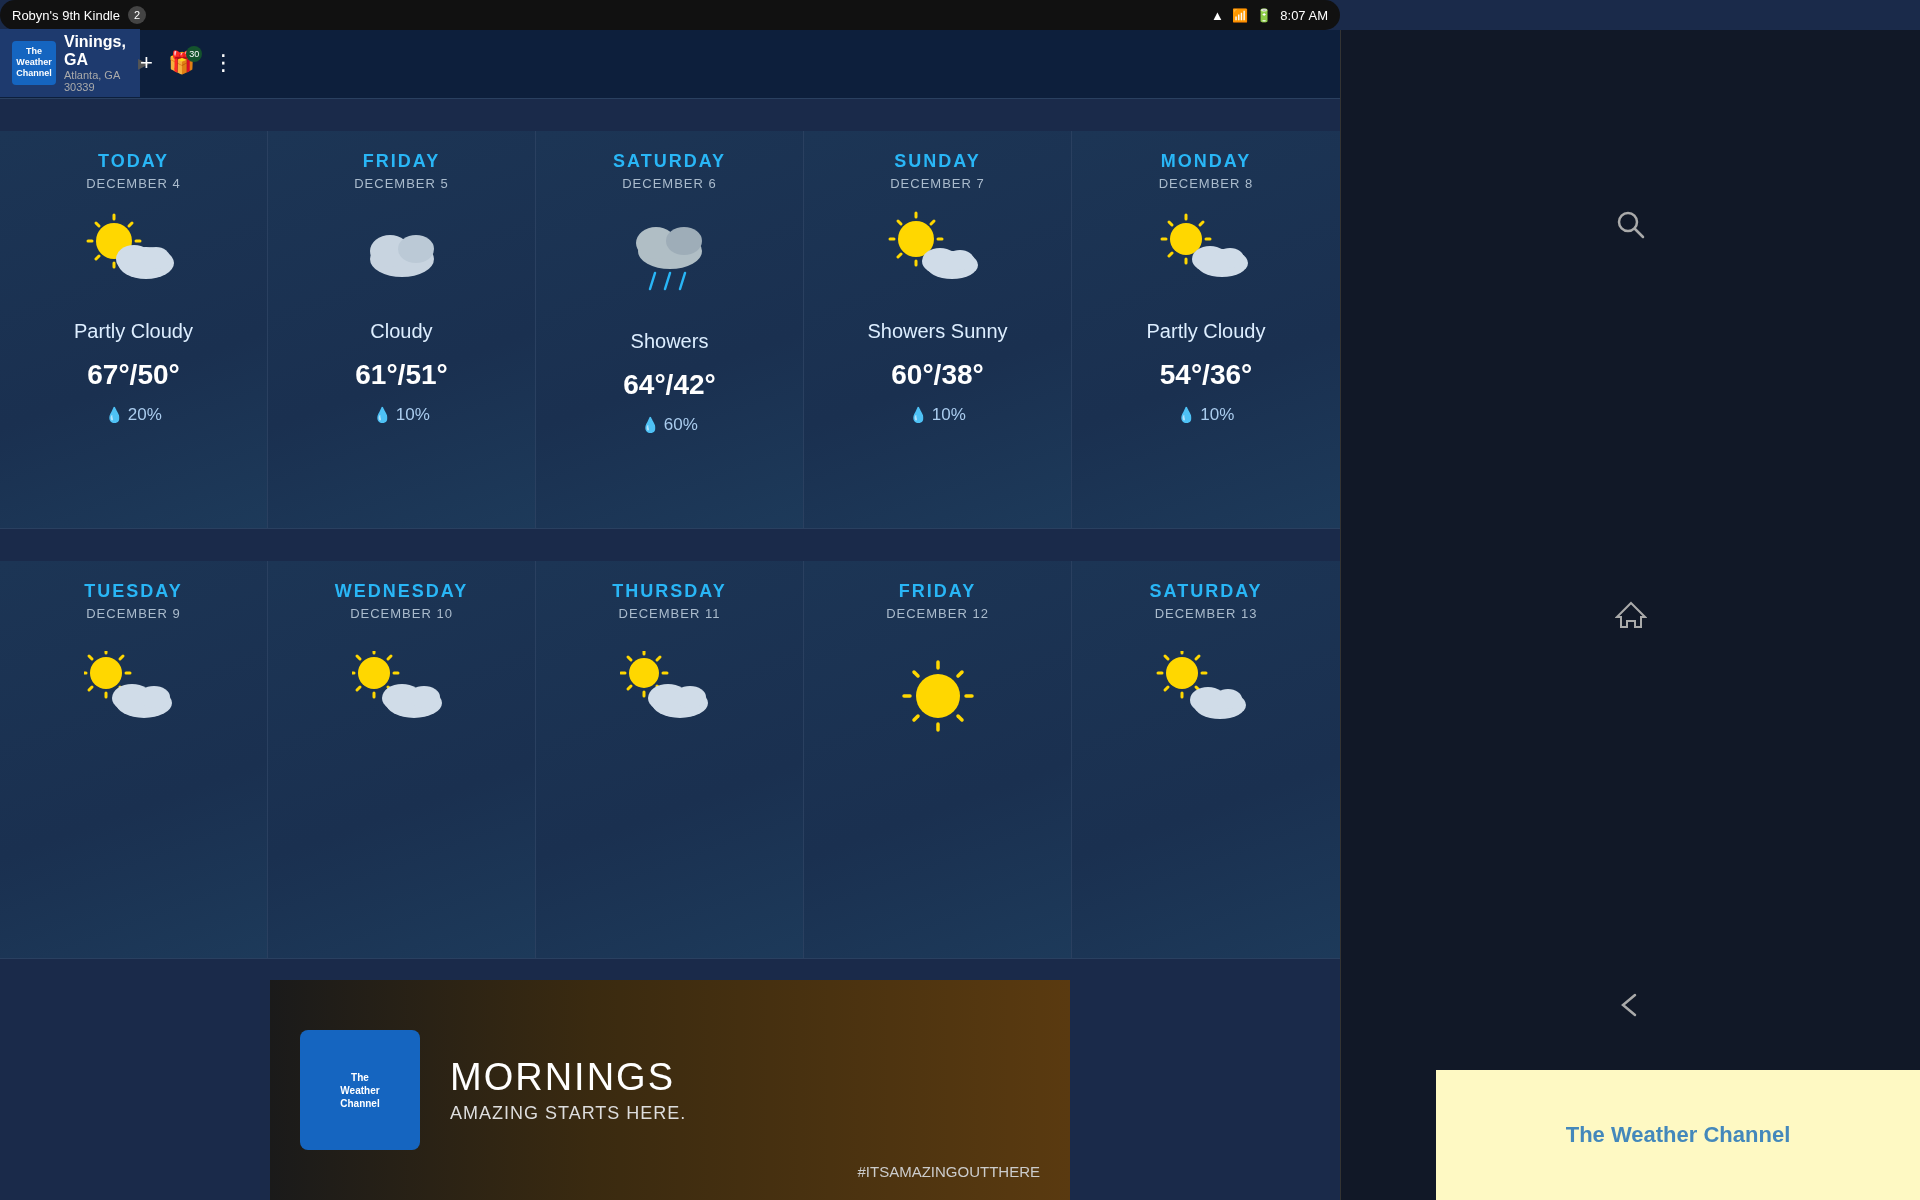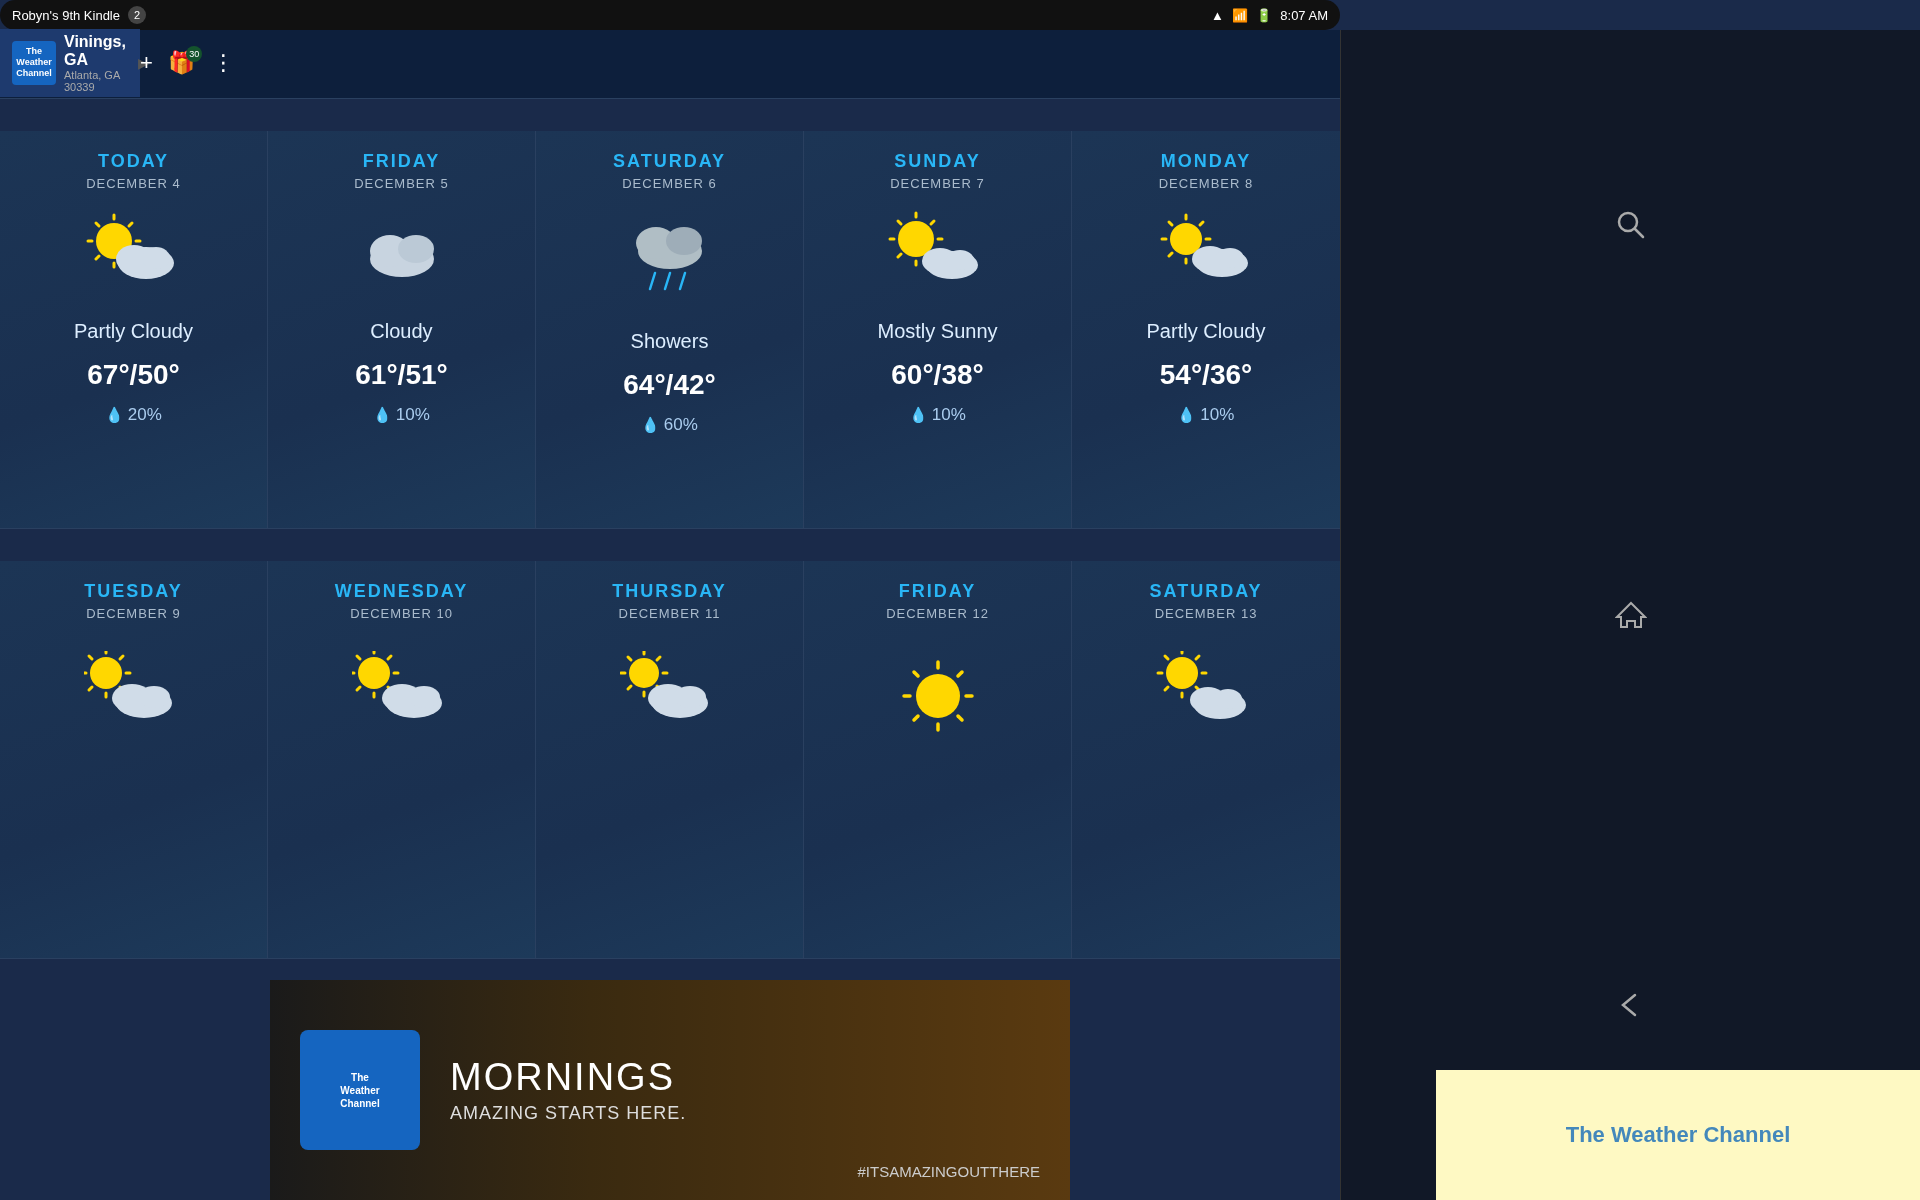--- a/index.html
+++ b/index.html
@@ -442,21 +442,21 @@
           <line x1="-18" y1="-18" x2="-15" y2="-15" stroke="#FFD700" stroke-width="3" stroke-linecap="round"></line>
           <line x1="15" y1="15" x2="18" y2="18" stroke="#FFD700" stroke-width="3" stroke-linecap="round"></line>
           <line x1="15" y1="-15" x2="18" y2="-18" stroke="#FFD700" stroke-width="3" stroke-linecap="round"></line>
           <line x1="-18" y1="18" x2="-15" y2="15" stroke="#FFD700" stroke-width="3" stroke-linecap="round"></line>
         </g>
         <ellipse cx="64" cy="54" rx="26" ry="14" fill="#d0dce8"></ellipse>
         <ellipse cx="52" cy="50" rx="18" ry="13" fill="#d0dce8"></ellipse>
         <ellipse cx="72" cy="49" rx="14" ry="10" fill="#d0dce8"></ellipse>
       </svg>
     </div>
-    <span class="weather-desc">Mostly Sunny</span>
+    <span class="weather-desc">Showers Sunny</span>
     <span class="temp-range"><span>60°</span>/<span>38°</span></span>
     <span class="precip">
         <span class="precip-icon">💧</span>
         <span>10%</span>
       </span>
   </div>
 
   <div class="forecast-cell">
     <span class="day-name">MONDAY</span>
     <span class="day-date">DECEMBER 8</span>

